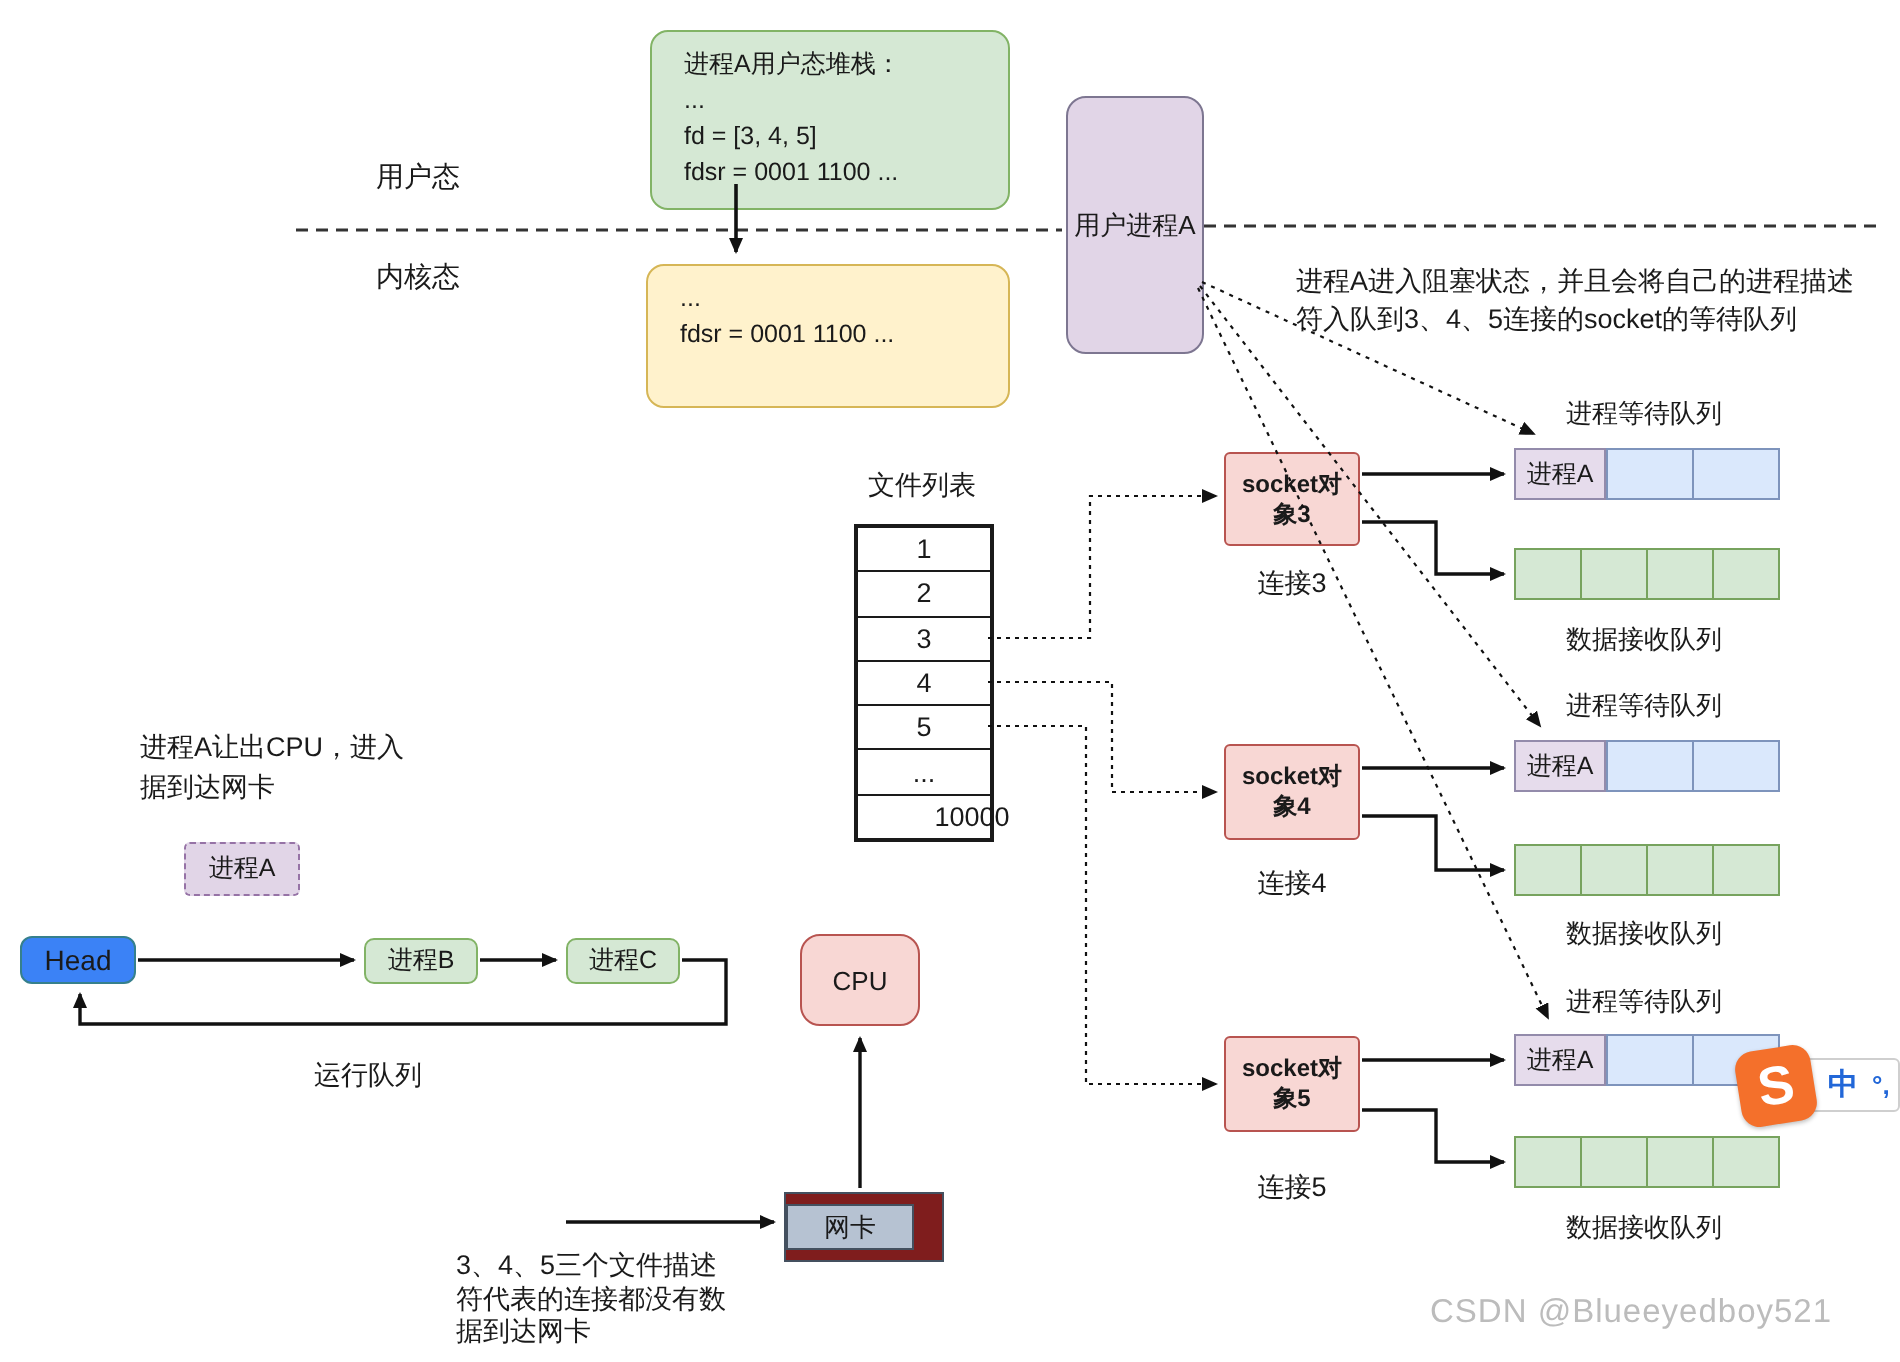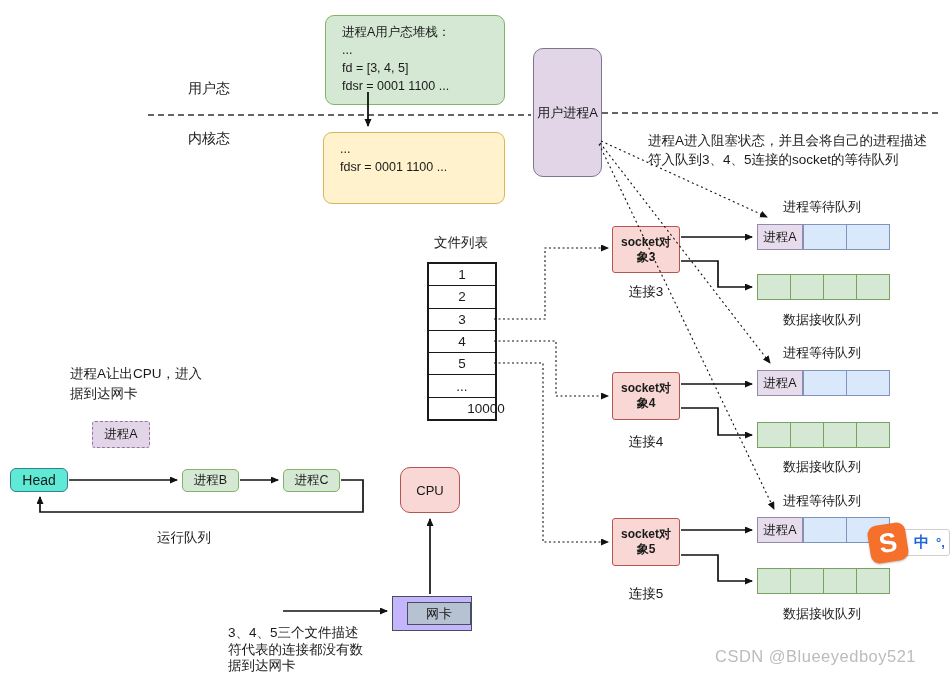--- a/index.html
+++ b/index.html
@@ -44,24 +44,24 @@
   .recv-cell{flex:1;border-left:1px solid #77a35e;}
   .recv-cell:first-child{border-left:none;}
   
   .blocked-box{
     background:#e1d5e7;border:1.5px dashed #9673a6;border-radius:3px;
     display:flex;align-items:center;justify-content:center;font-size:12.5px;z-index:1;
   }
   .node{
     display:flex;align-items:center;justify-content:center;z-index:1;box-sizing:border-box;
   }
-  .node-head{background:#5eead4;border:1.5px solid #36808c;border-radius:6px;font-size:14px;}
+  .node-head{background:#3b82f6;border:1.5px solid #36808c;border-radius:6px;font-size:14px;}
   .node-green{background:#d5e8d4;border:1px solid #82b366;border-radius:5px;font-size:12.5px;}
   .cpu-box{background:#f8d7d4;border:1.5px solid #b85450;border-radius:10px;font-size:13px;}
-  .nic-outer{background:#c4b5fd;border:1.5px solid #44505f;z-index:1;display:flex;align-items:center;justify-content:flex-end;}
+  .nic-outer{background:#7f1d1d;border:1.5px solid #44505f;z-index:1;display:flex;align-items:center;justify-content:flex-start;}
   .nic-inner{background:#b6c2d2;border:1.5px solid #44505f;width:62px;height:21px;display:flex;align-items:center;justify-content:center;font-size:13px;}
   
   .watermark{font-size:16.5px;color:#bcbcbc;letter-spacing:.5px;z-index:1;}
   .sogou-strip{
     background:#fff;border:1px solid #cfcfcf;border-radius:3px;display:flex;align-items:center;
     font-weight:bold;color:#2267d8;z-index:9;padding-left:14px;box-sizing:border-box;
   }
   .sogou-strip .lang{font-size:15px;}
   .sogou-strip .punct{font-size:13px;margin-left:7px;}
   .sogou-tile{

